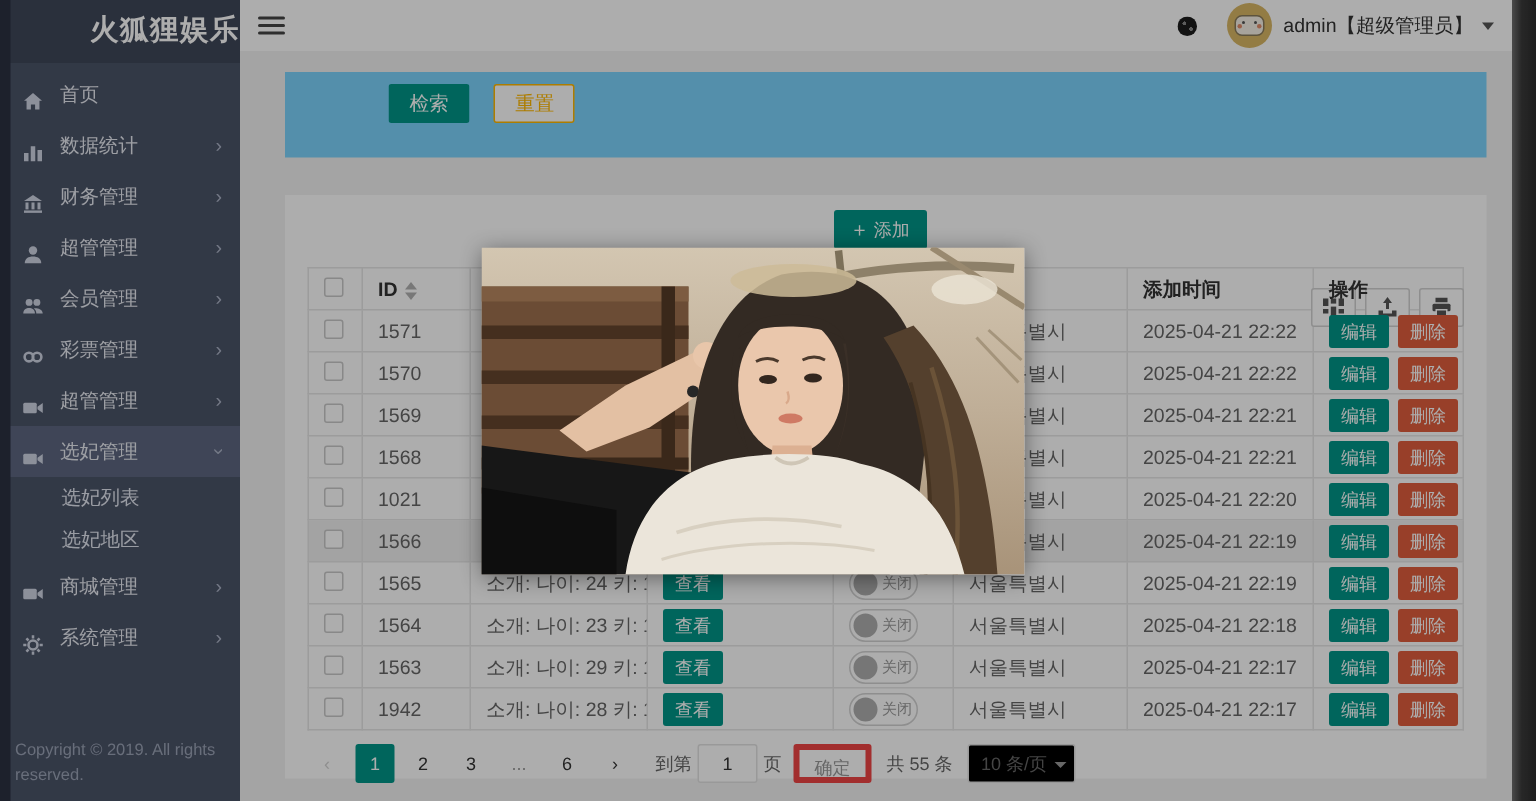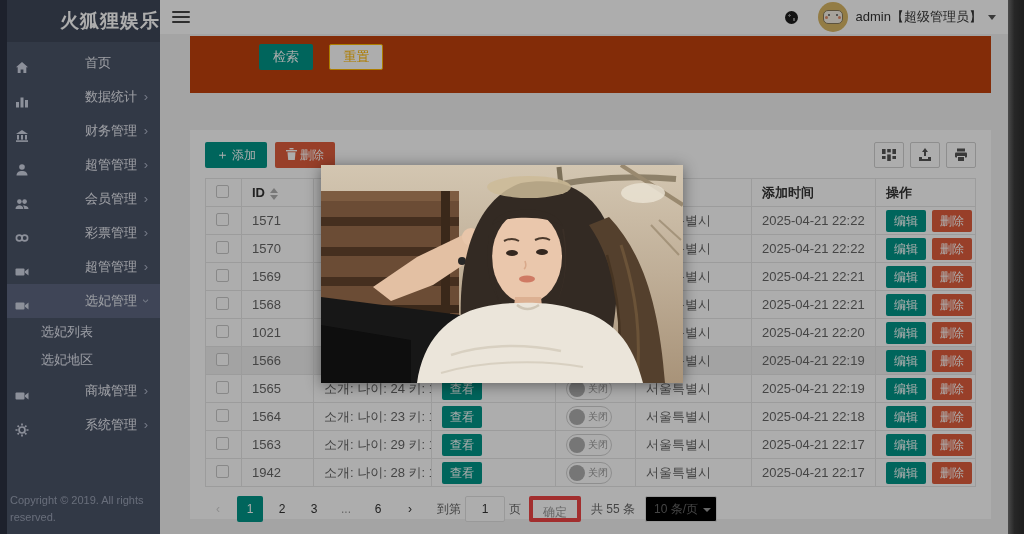--- a/index.html
+++ b/index.html
@@ -6,21 +6,21 @@
   html,body { width:1024px; height:534px; overflow:hidden; }
   body { position:relative; background:#f2f2f2; font-family:"Liberation Sans", sans-serif; }
 
   
   .sidebar { position:absolute; left:0; top:0; width:160px; height:534px; background:#4b5468; z-index:10; }
   .sidebar-edge { position:absolute; left:0; top:0; width:7px; height:534px; background:#2b3142; }
   .logo { height:42px; line-height:42px; text-align:right; background:#3f4759; color:#fff;
           font-size:19px; font-weight:bold; letter-spacing:1px; }
   .menu { padding-top:4px; }
   .menu-item { position:relative; height:34px; line-height:34px; color:#e8ebf2; font-size:13px;
-               padding-left:14px; cursor:pointer; display:flex; align-items:center;gap:45px; }
+               padding-left:14px; cursor:pointer; display:flex; align-items:center; }
   .menu-item.active { background:#5d6680; }
   .menu-item .mi-icon { width:16px; height:16px; margin-right:10px; flex:0 0 16px; display:inline-block; }
   .menu-item .mi-label { flex:1; }
   .menu-item .mi-arrow { position:absolute; right:12px; color:#aab2c5; font-size:13px; }
   .menu-item .mi-arrow.expanded { display:inline-block; transform:rotate(90deg); }
   .submenu-item { height:28px; line-height:28px; color:#e2e6f0; font-size:13px; padding-left:41px; cursor:pointer; }
   .copyright { position:absolute; left:0; bottom:8px; width:160px; padding:0 10px; color:#9aa3b5;
                font-size:11px; line-height:17px; }
 
   
@@ -44,30 +44,30 @@
   .avatar .face:before { left:4px; } .avatar .face:after { right:4px; }
   .avatar .cheek1, .avatar .cheek2 { position:absolute; top:14px; width:3px; height:3px; border-radius:50%; background:#e28d6a; }
   .avatar .cheek1 { left:7px; } .avatar .cheek2 { right:7px; }
   .username { font-size:13px; color:#333; cursor:pointer; }
   .caret-down { width:0; height:0; border-left:4px solid transparent; border-right:4px solid transparent;
                 border-top:5px solid #555; margin-left:6px; cursor:pointer; }
 
   .content { position:absolute; top:34px; left:0; right:0; bottom:0; background:#f2f2f2; }
 
   
-  .search-card { position:absolute; left:30px; top:2px; width:801px; height:57px; background:#c2410c; }
+  .search-card { position:absolute; left:30px; top:14px; width:801px; height:57px; background:#7dd3fc; }
   .search-card .btns { padding:8px 0 0 69px; }
   .btn { display:inline-block; border:1px solid transparent; border-radius:2px; font-size:13px; cursor:pointer;
          text-align:center; line-height:24px; height:26px; padding:0 13px; }
   .btn-teal { background:#009688; color:#fff; }
   .btn-warm-outline { background:#fff; color:#ffb800; border-color:#ffb800; margin-left:12px; }
 
   
   .table-card { position:absolute; left:30px; top:96px; width:801px; height:389px; background:#fff; padding:10px 15px; }
-  .toolbar { display:flex; align-items:center; height:30px; }
+  .toolbar { display:flex; align-items:center; height:30px;flex-direction:column; }
   .btn-sm { height:26px; line-height:24px; padding:0 10px; font-size:12px; border-radius:2px; cursor:pointer; border:1px solid transparent; }
   .btn-add { background:#009688; color:#fff; margin-right:8px; }
   .btn-del { background:#e05e3d; color:#fff; }
   .btn-add .pl { font-size:13px; margin-right:3px; }
   .tool-icons { margin-left:auto; display:flex; }
   .icon-btn { width:30px; height:26px; border:1px solid #d2d2d2; background:#fff; border-radius:2px; margin-left:6px;
               display:flex; align-items:center; justify-content:center; cursor:pointer; }
   .icon-btn svg { width:14px; height:14px; }
 
   table.grid { border-collapse:collapse; width:100%; margin-top:8px; table-layout:fixed; }

